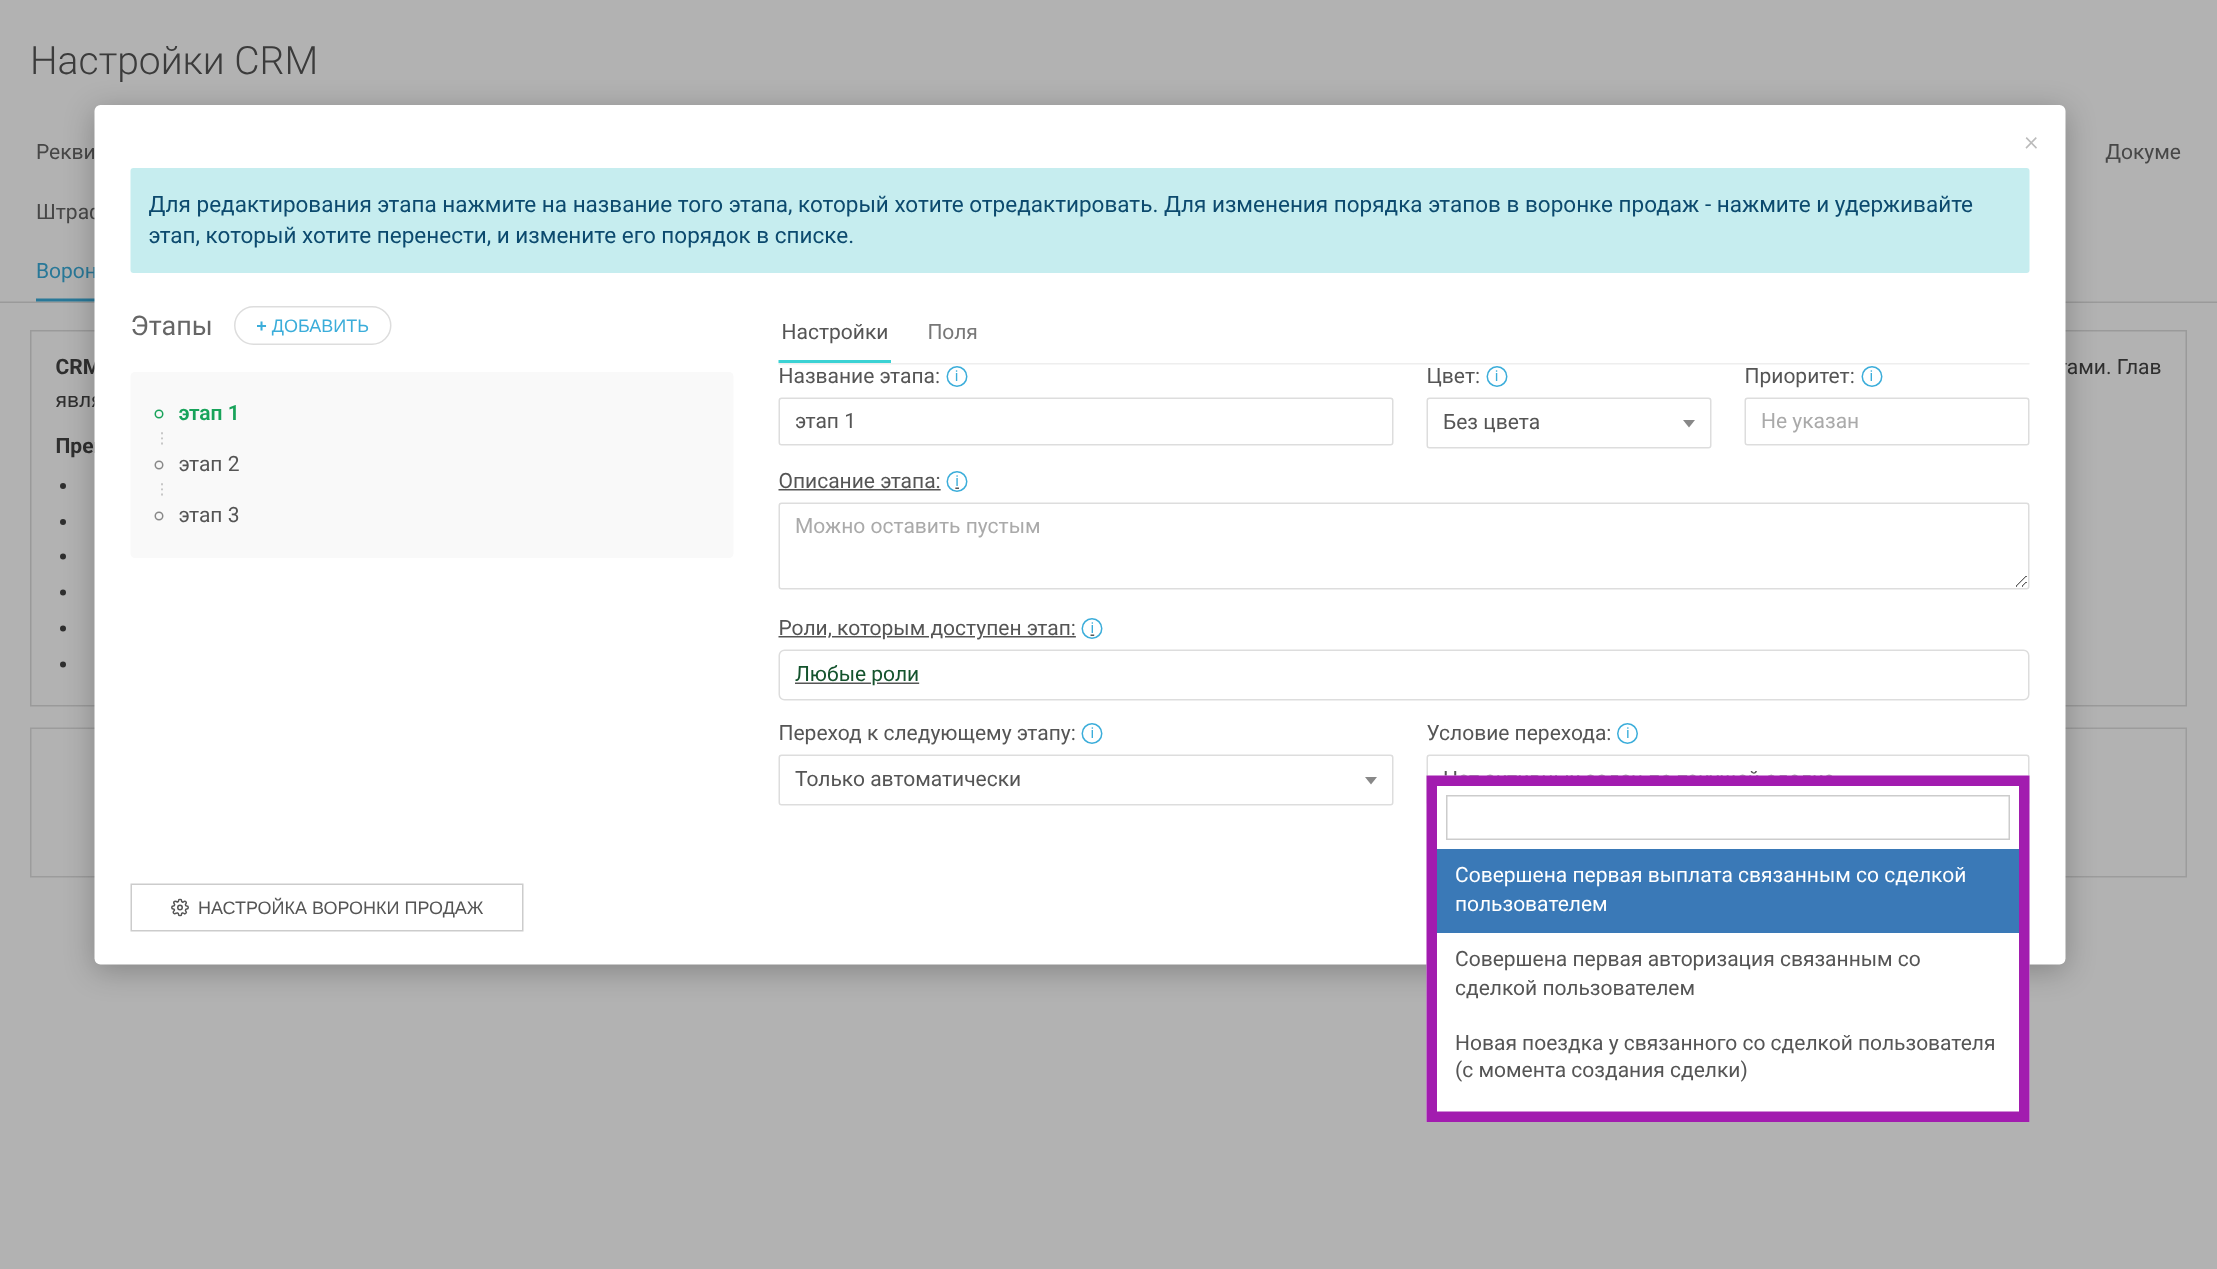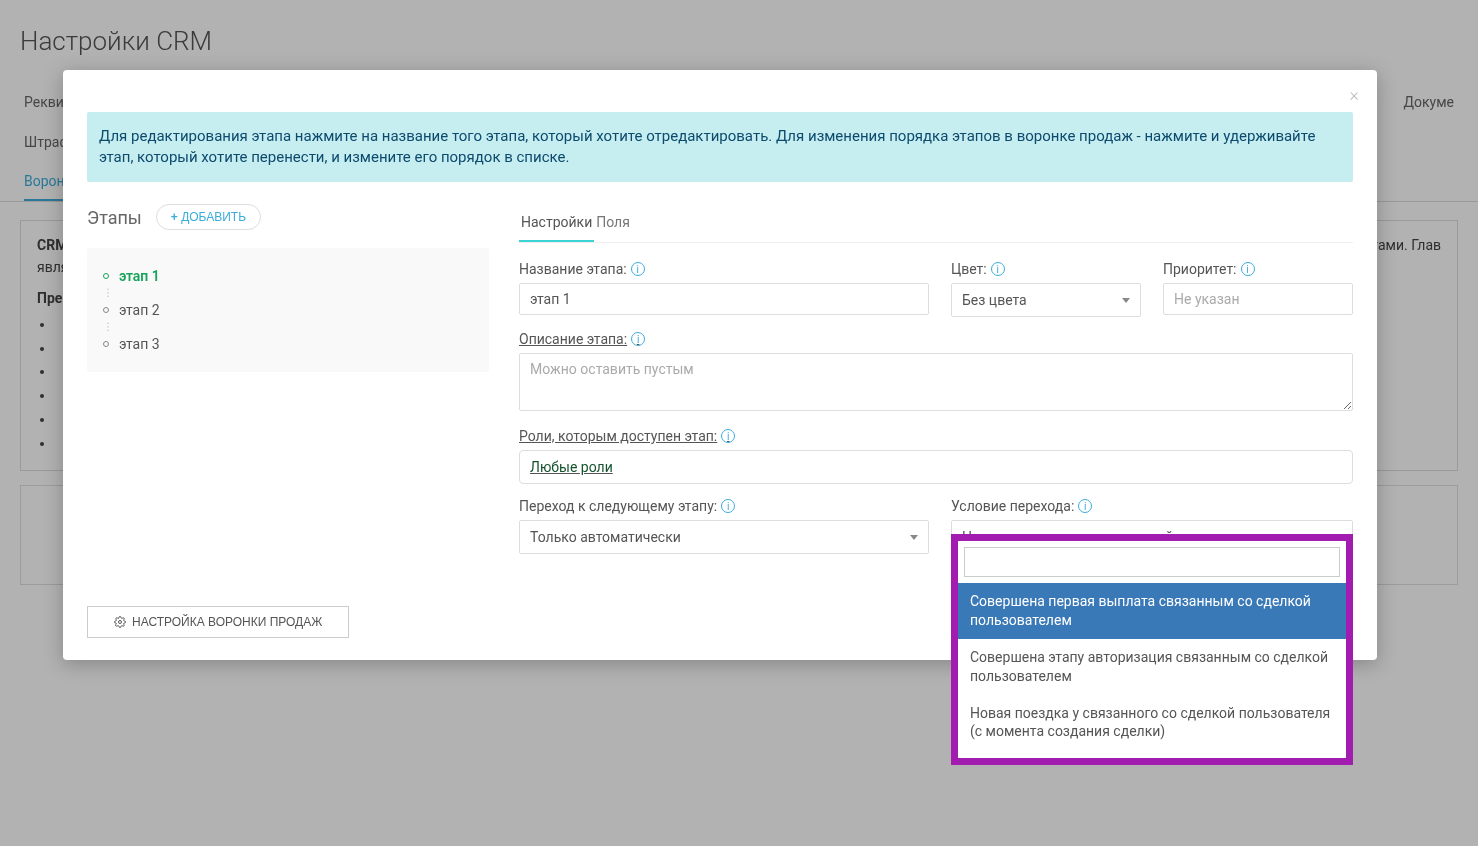--- a/index.html
+++ b/index.html
@@ -139,22 +139,22 @@
 .stage-item.active { color: #18a35a; font-weight: 600; }
 .stage-item.active .bullet { border-color: #18a35a; }
 .stage-sep {
   margin-left: 2px;
   color: #bbb;
   font-size: 10px;
   line-height: 6px;
 }
 .subtabs {
   display: flex;
+  gap: 22px;
   border-bottom: 1px solid #eee;
-  margin-bottom: 18px;
 }
 .subtab {
   padding: 10px 2px;
   color: #777;
   font-size: 14px;
   cursor: pointer;
 }
 .subtab.active {
   color: #555;
   border-bottom: 2px solid #3bd2d4;
@@ -404,21 +404,21 @@
             <span class="info-icon">i</span>
           </div>
           <div class="select open">
             <span>Нет активных задач по текущей сделке</span>
               <span class="caret"></span>
           </div>
           <div class="dropdown-panel">
             <input class="dropdown-search" style="">
             <div class="options-list">
               <div class="option highlight">Совершена первая выплата связанным со сделкой пользователем</div>
-              <div class="option">Совершена этапу авторизация связанным со сделкой пользователем</div>
+              <div class="option">Совершена первая авторизация связанным со сделкой пользователем</div>
               <div class="option">Новая поездка у связанного со сделкой пользователя (с момента создания сделки)</div>
               <div class="option">Положительный баланс связанного со сделкой пользователя</div>
             </div>
           </div>
         </div>
       </div>
     </div>
   </div>
 
   <div class="modal-footer">

